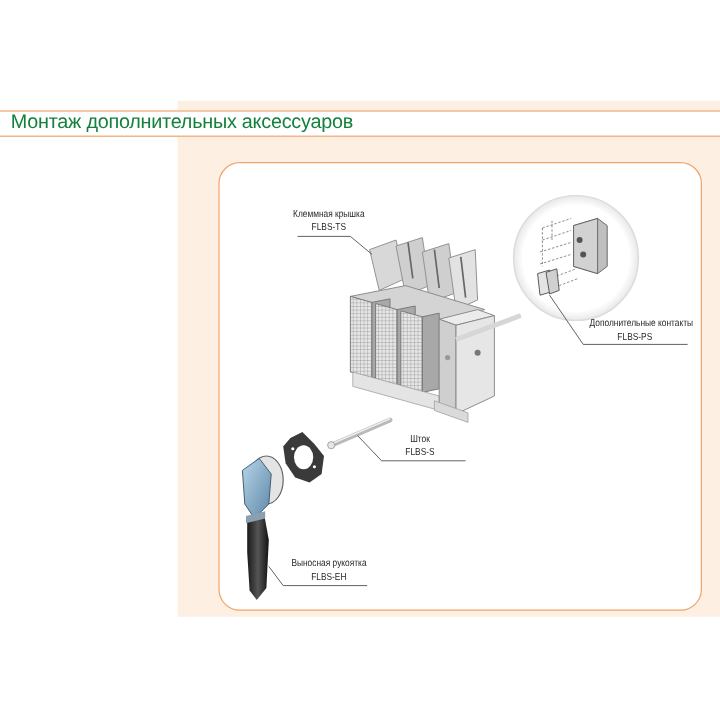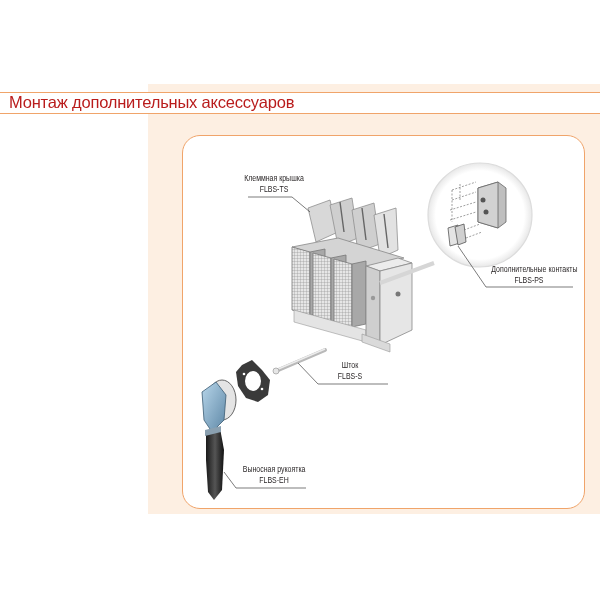--- a/index.html
+++ b/index.html
@@ -1,19 +1,19 @@
 <!DOCTYPE html>
 <html><head>
   <meta charset="utf-8">
   <style>
     html, body { margin: 0; padding: 0; background: #ffffff; }
     body { width: 600px; height: 600px; position: relative; overflow: hidden; font-family: "Liberation Sans", sans-serif; }
     .peach-bg { position: absolute; left: 148px; top: 84px; width: 452px; height: 430px; background: #fdefe2; }
     .header-band { position: absolute; left: 0; top: 92px; width: 600px; height: 20px; background: #ffffff; border-top: 1px solid #f0a46a; border-bottom: 1px solid #f0a46a; }
-    .page-title { position: absolute; left: 9px; top: 92px; height: 20px; line-height: 20px; font-size: 16.5px; color: #b91c1c; letter-spacing: -0.2px; white-space: nowrap; }
+    .page-title { position: absolute; left: 9px; top: 92px; height: 20px; line-height: 20px; font-size: 16.5px; color: #15803d; letter-spacing: -0.2px; white-space: nowrap; }
     .frame { position: absolute; left: 182px; top: 135px; width: 403px; height: 374px; background: #ffffff; border: 1.5px solid #f0a46a; border-radius: 18px; box-sizing: border-box; }
     .diagram { position: absolute; left: 0; top: 0; width: 600px; height: 600px; }
     .label { position: absolute; font-family: "Liberation Sans", sans-serif; font-size: 8.5px; color: #231f20; text-align: center; white-space: nowrap; line-height: 11px; transform: scaleX(0.82); transform-origin: center top; }
   </style>
 </head>
 <body>
 
 <div class="peach-bg"></div>
 <div class="header-band"></div>
 <div class="page-title">Монтаж дополнительных аксессуаров</div>

